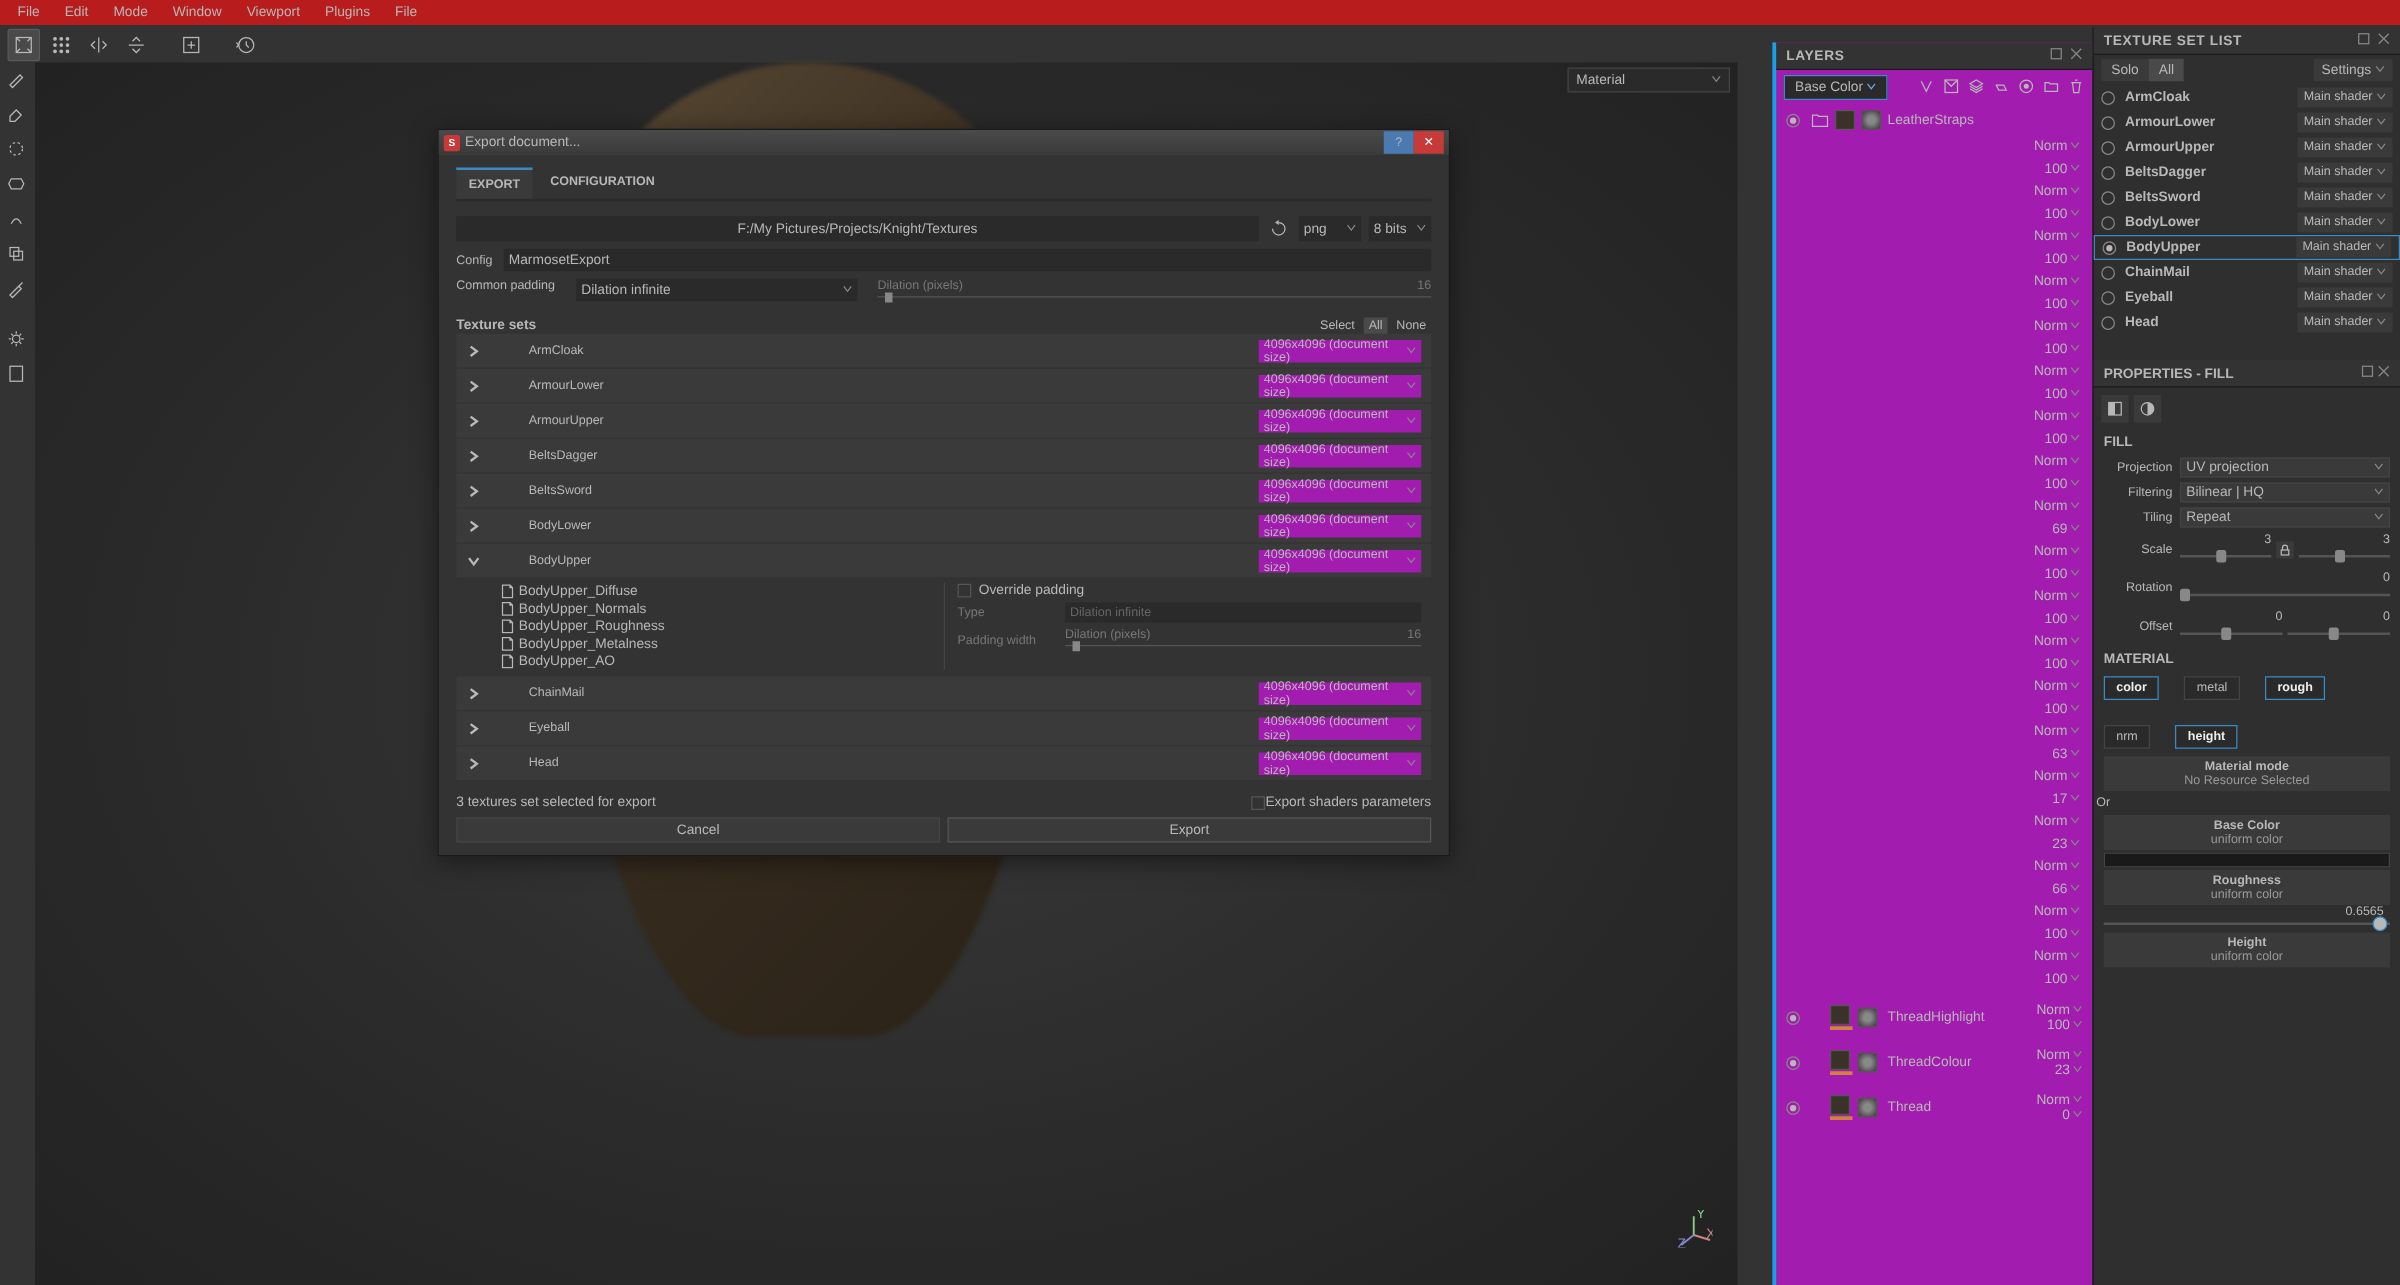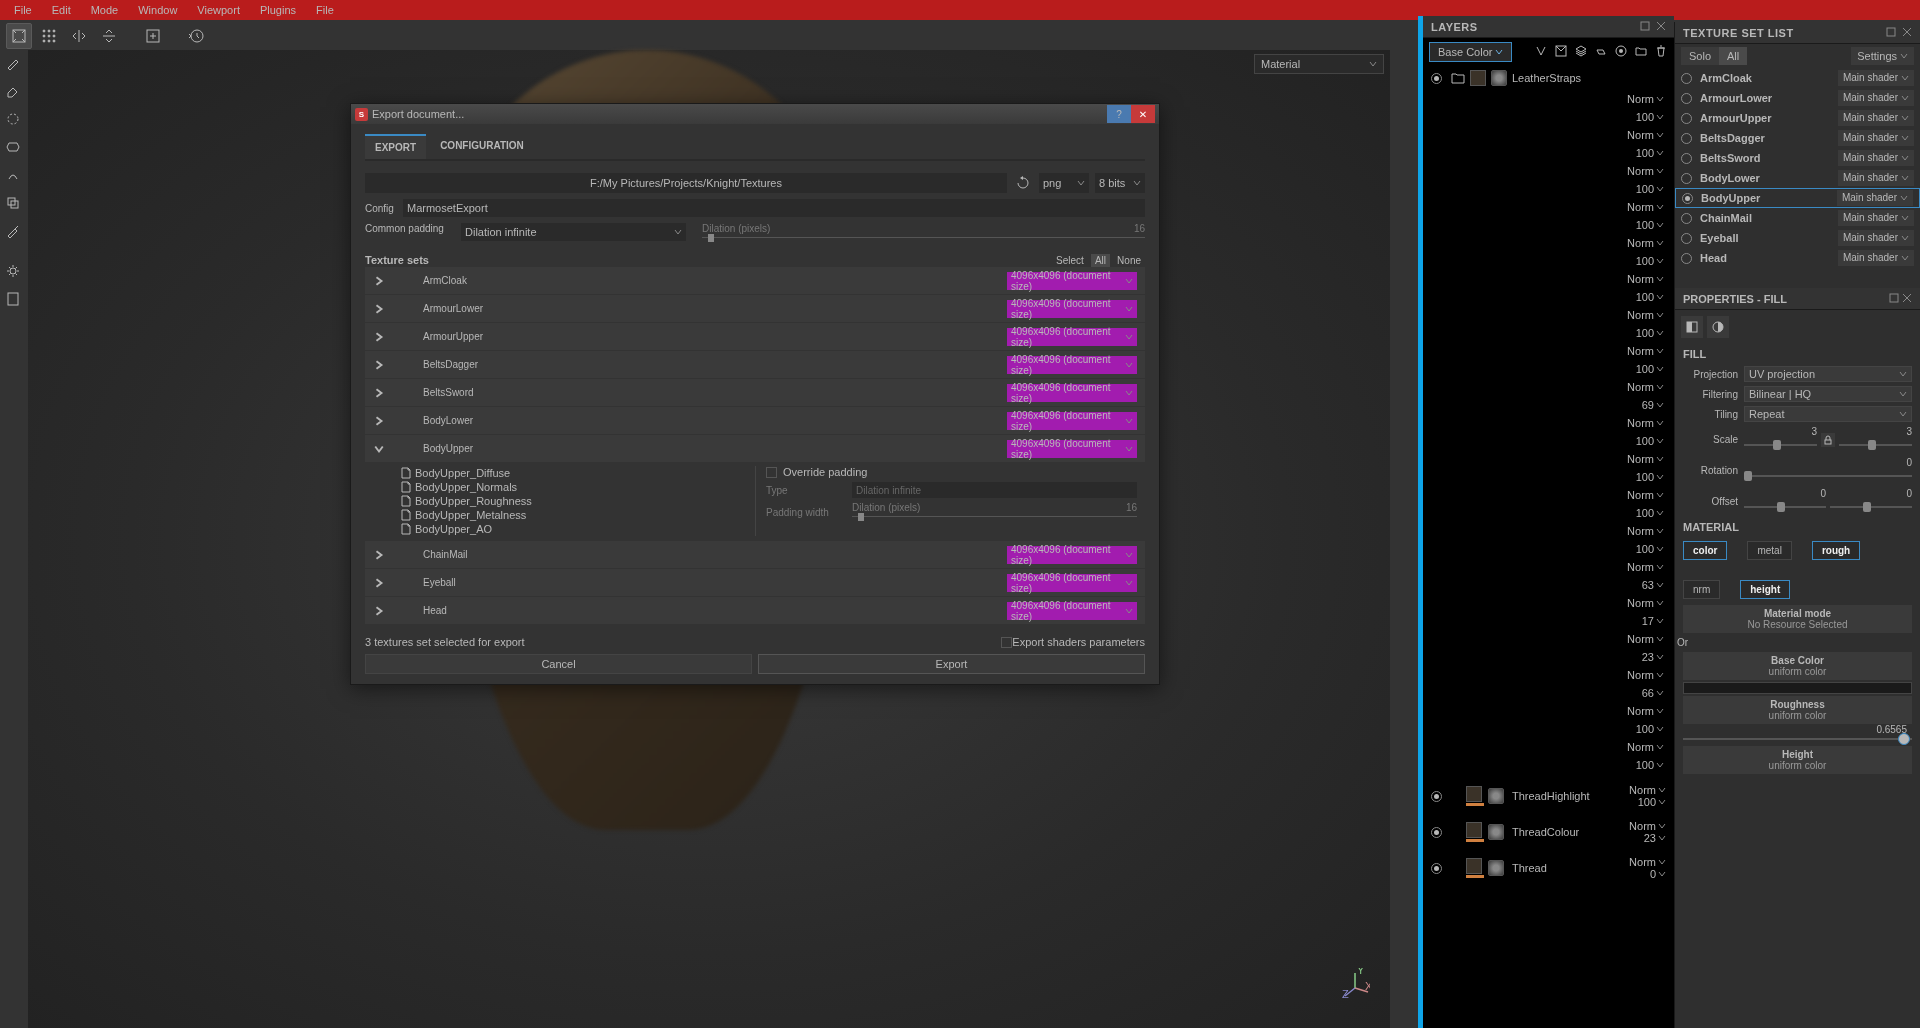--- a/index.html
+++ b/index.html
@@ -23,21 +23,21 @@
 
 .viewport { position: absolute; left: 28px; top: 50px; right: 530px; bottom: 0; background: radial-gradient(ellipse at center, #3a3a3a 0%, #2a2a2a 60%, #222 100%); }
 .model-shape { position: absolute; left: 30%; top: 0; width: 420px; height: 780px; background: linear-gradient(135deg, #5a4a35 0%, #3a2e20 40%, #2a2218 100%); border-radius: 50% 50% 40% 40% / 30% 30% 70% 70%; filter: blur(2px); }
 .axis-gizmo { position: absolute; right: 20px; bottom: 30px; width: 30px; height: 30px; }
 .axis-gizmo svg { width: 30px; height: 30px; }
 
 
 .material-dd { position: absolute; right: 536px; top: 54px; width: 130px; height: 20px; background: #2a2a2a; border: 1px solid #444; display: flex; align-items: center; padding: 0 6px; justify-content: space-between; }
 
 
-.right-col-1 { position: absolute; right: 246px; top: 16px; width: 256px; bottom: 0; background: #000000; border-left: 5px solid #0ea5e9; }
+.right-col-1 { position: absolute; right: 246px; top: 34px; width: 256px; bottom: 0; background: #a21caf; border-left: 3px solid #0ea5e9; }
 .right-col-2 { position: absolute; right: 0; top: 22px; width: 246px; bottom: 0; background: #2f2f2f; border-left: 1px solid #1a1a1a; }
 
 .panel-header { height: 22px; background: #333; border-bottom: 1px solid #1a1a1a; display: flex; align-items: center; padding: 0 8px; justify-content: space-between; font-size: 11px; font-weight: bold; letter-spacing: .5px; }
 .panel-header .ph-icons { display: flex; gap: 6px; }
 
 
 .layers-toolbar { height: 28px; display: flex; align-items: center; padding: 0 6px; justify-content: space-between; }
 .basecolor-btn { background: #2a2a2a; border: 1px solid #3a8ac4; color: #6bb0e0; padding: 3px 8px; display: flex; align-items: center; gap: 3px; }
 .layer-icons { display: flex; gap: 6px; }
 .layer-subrow { display: flex; align-items: center; height: 18px; padding: 0 10px; justify-content: flex-end; }

